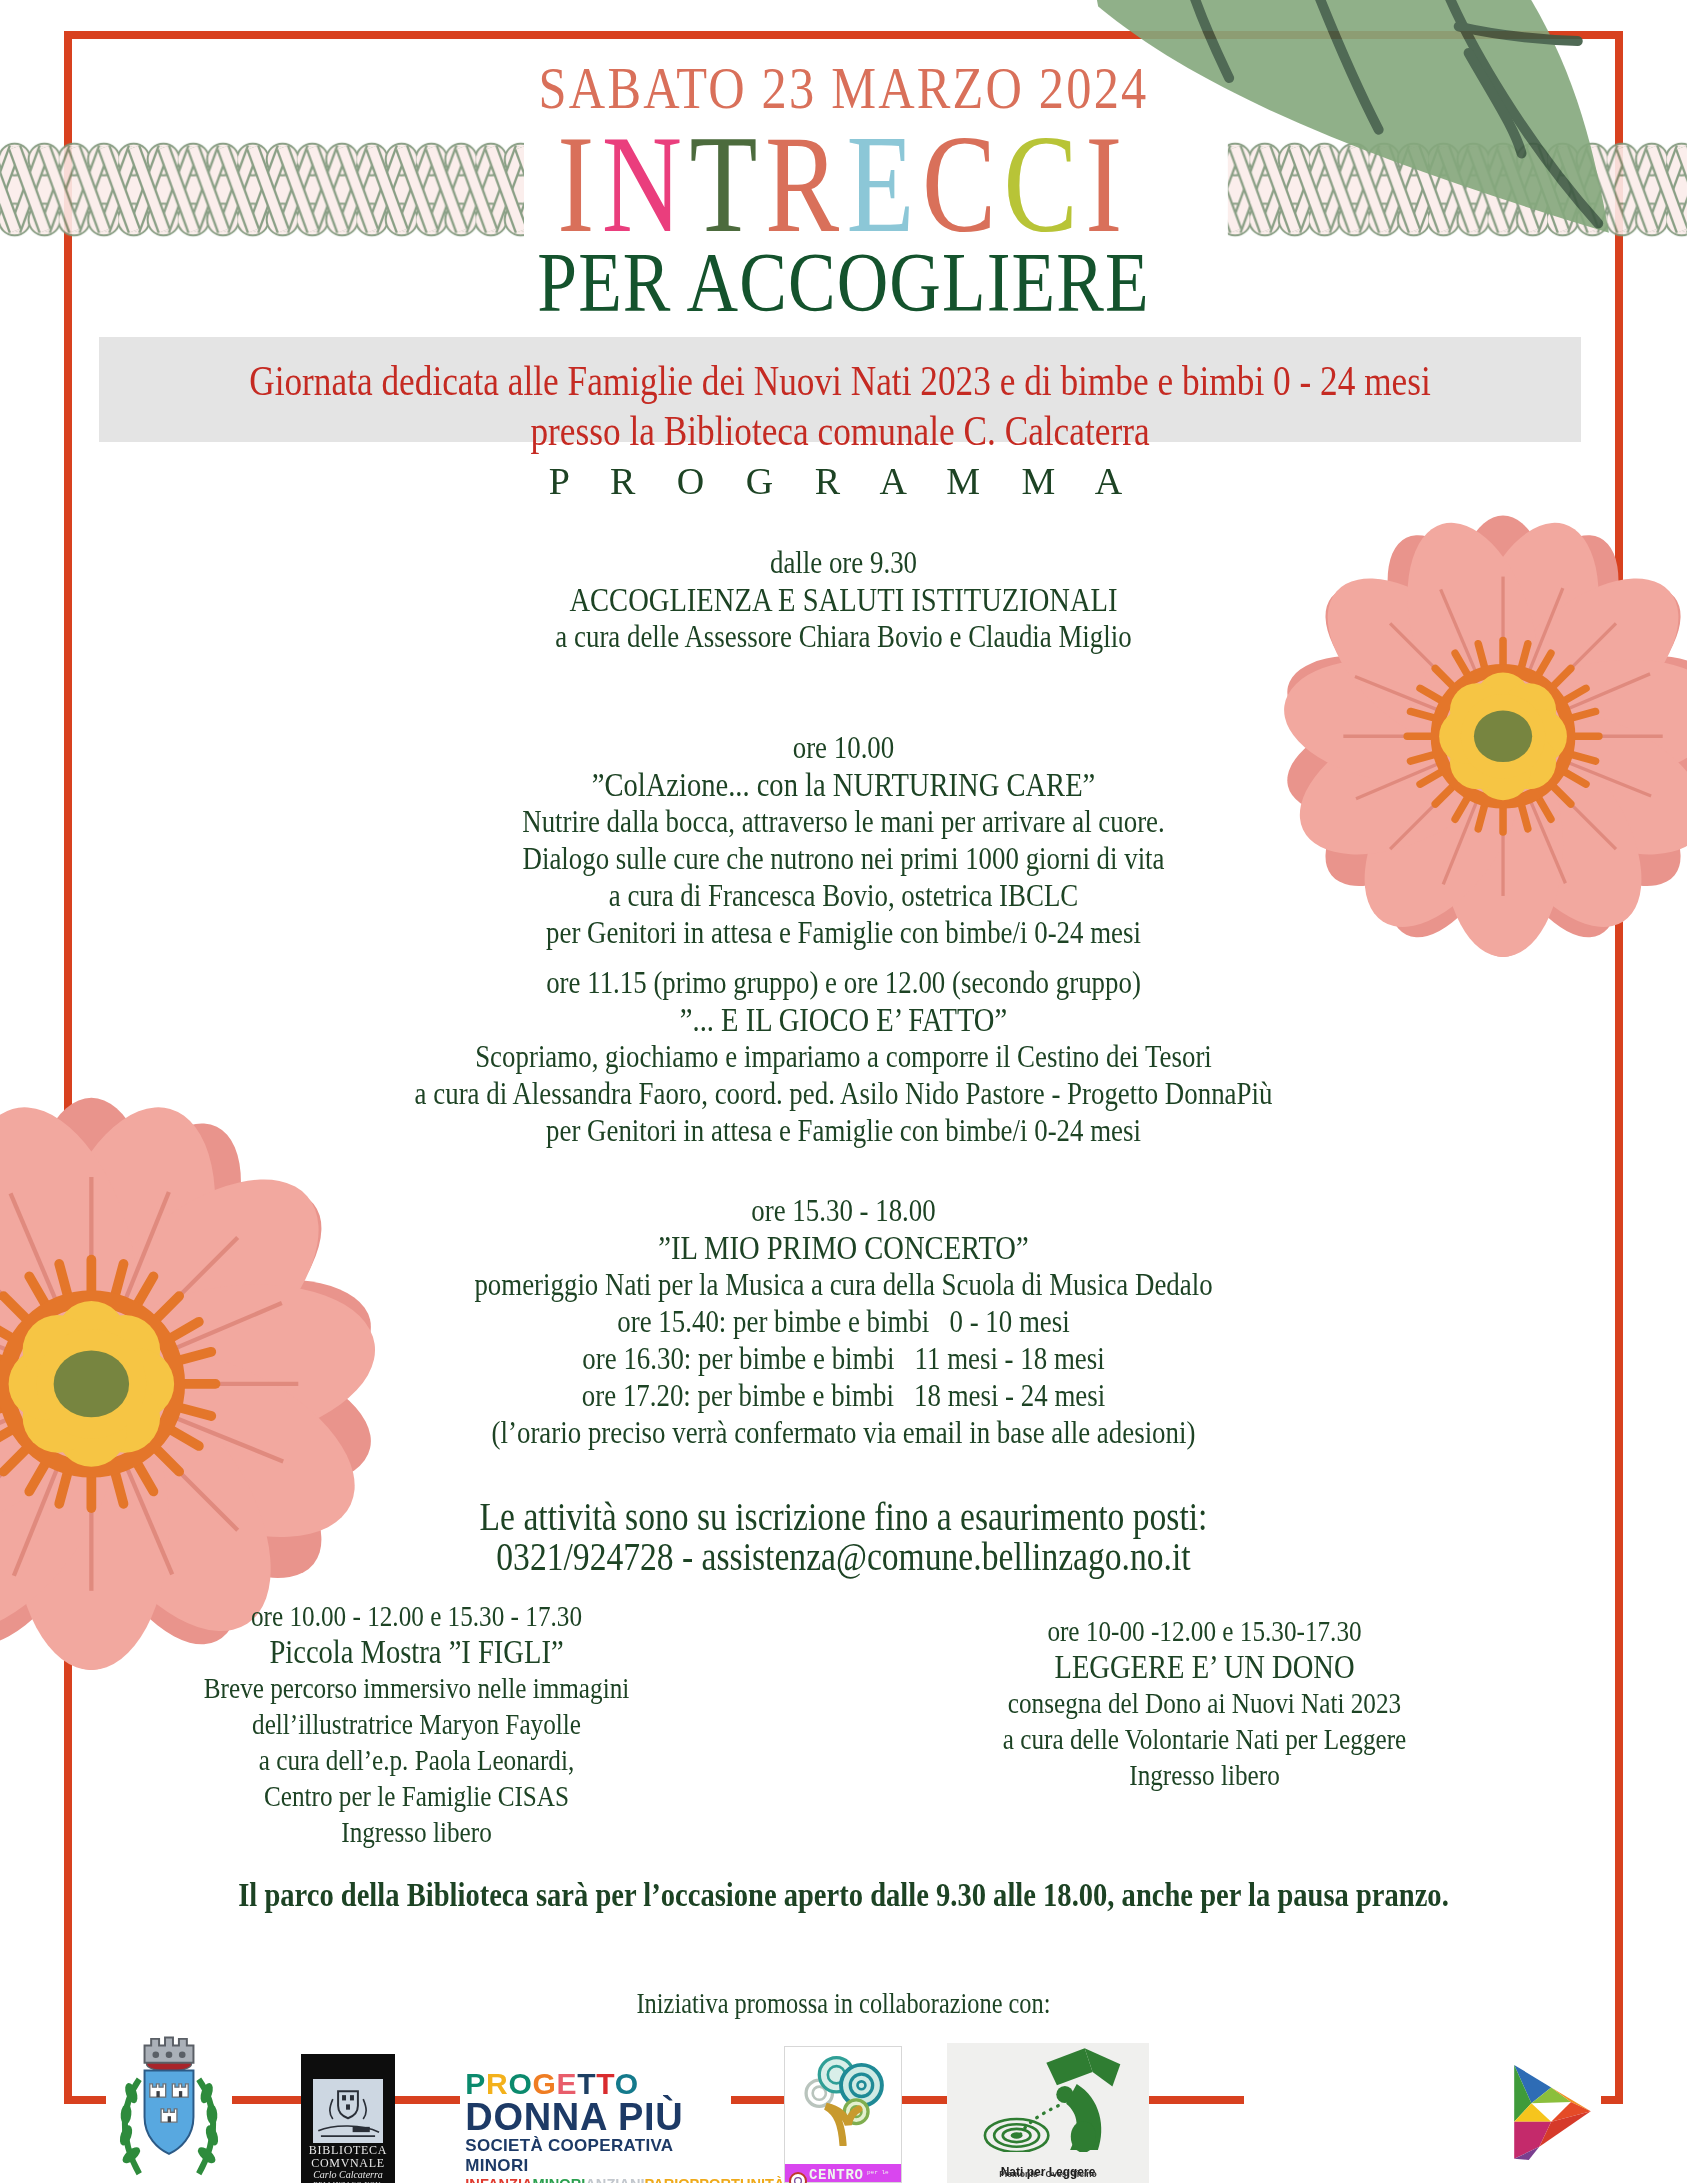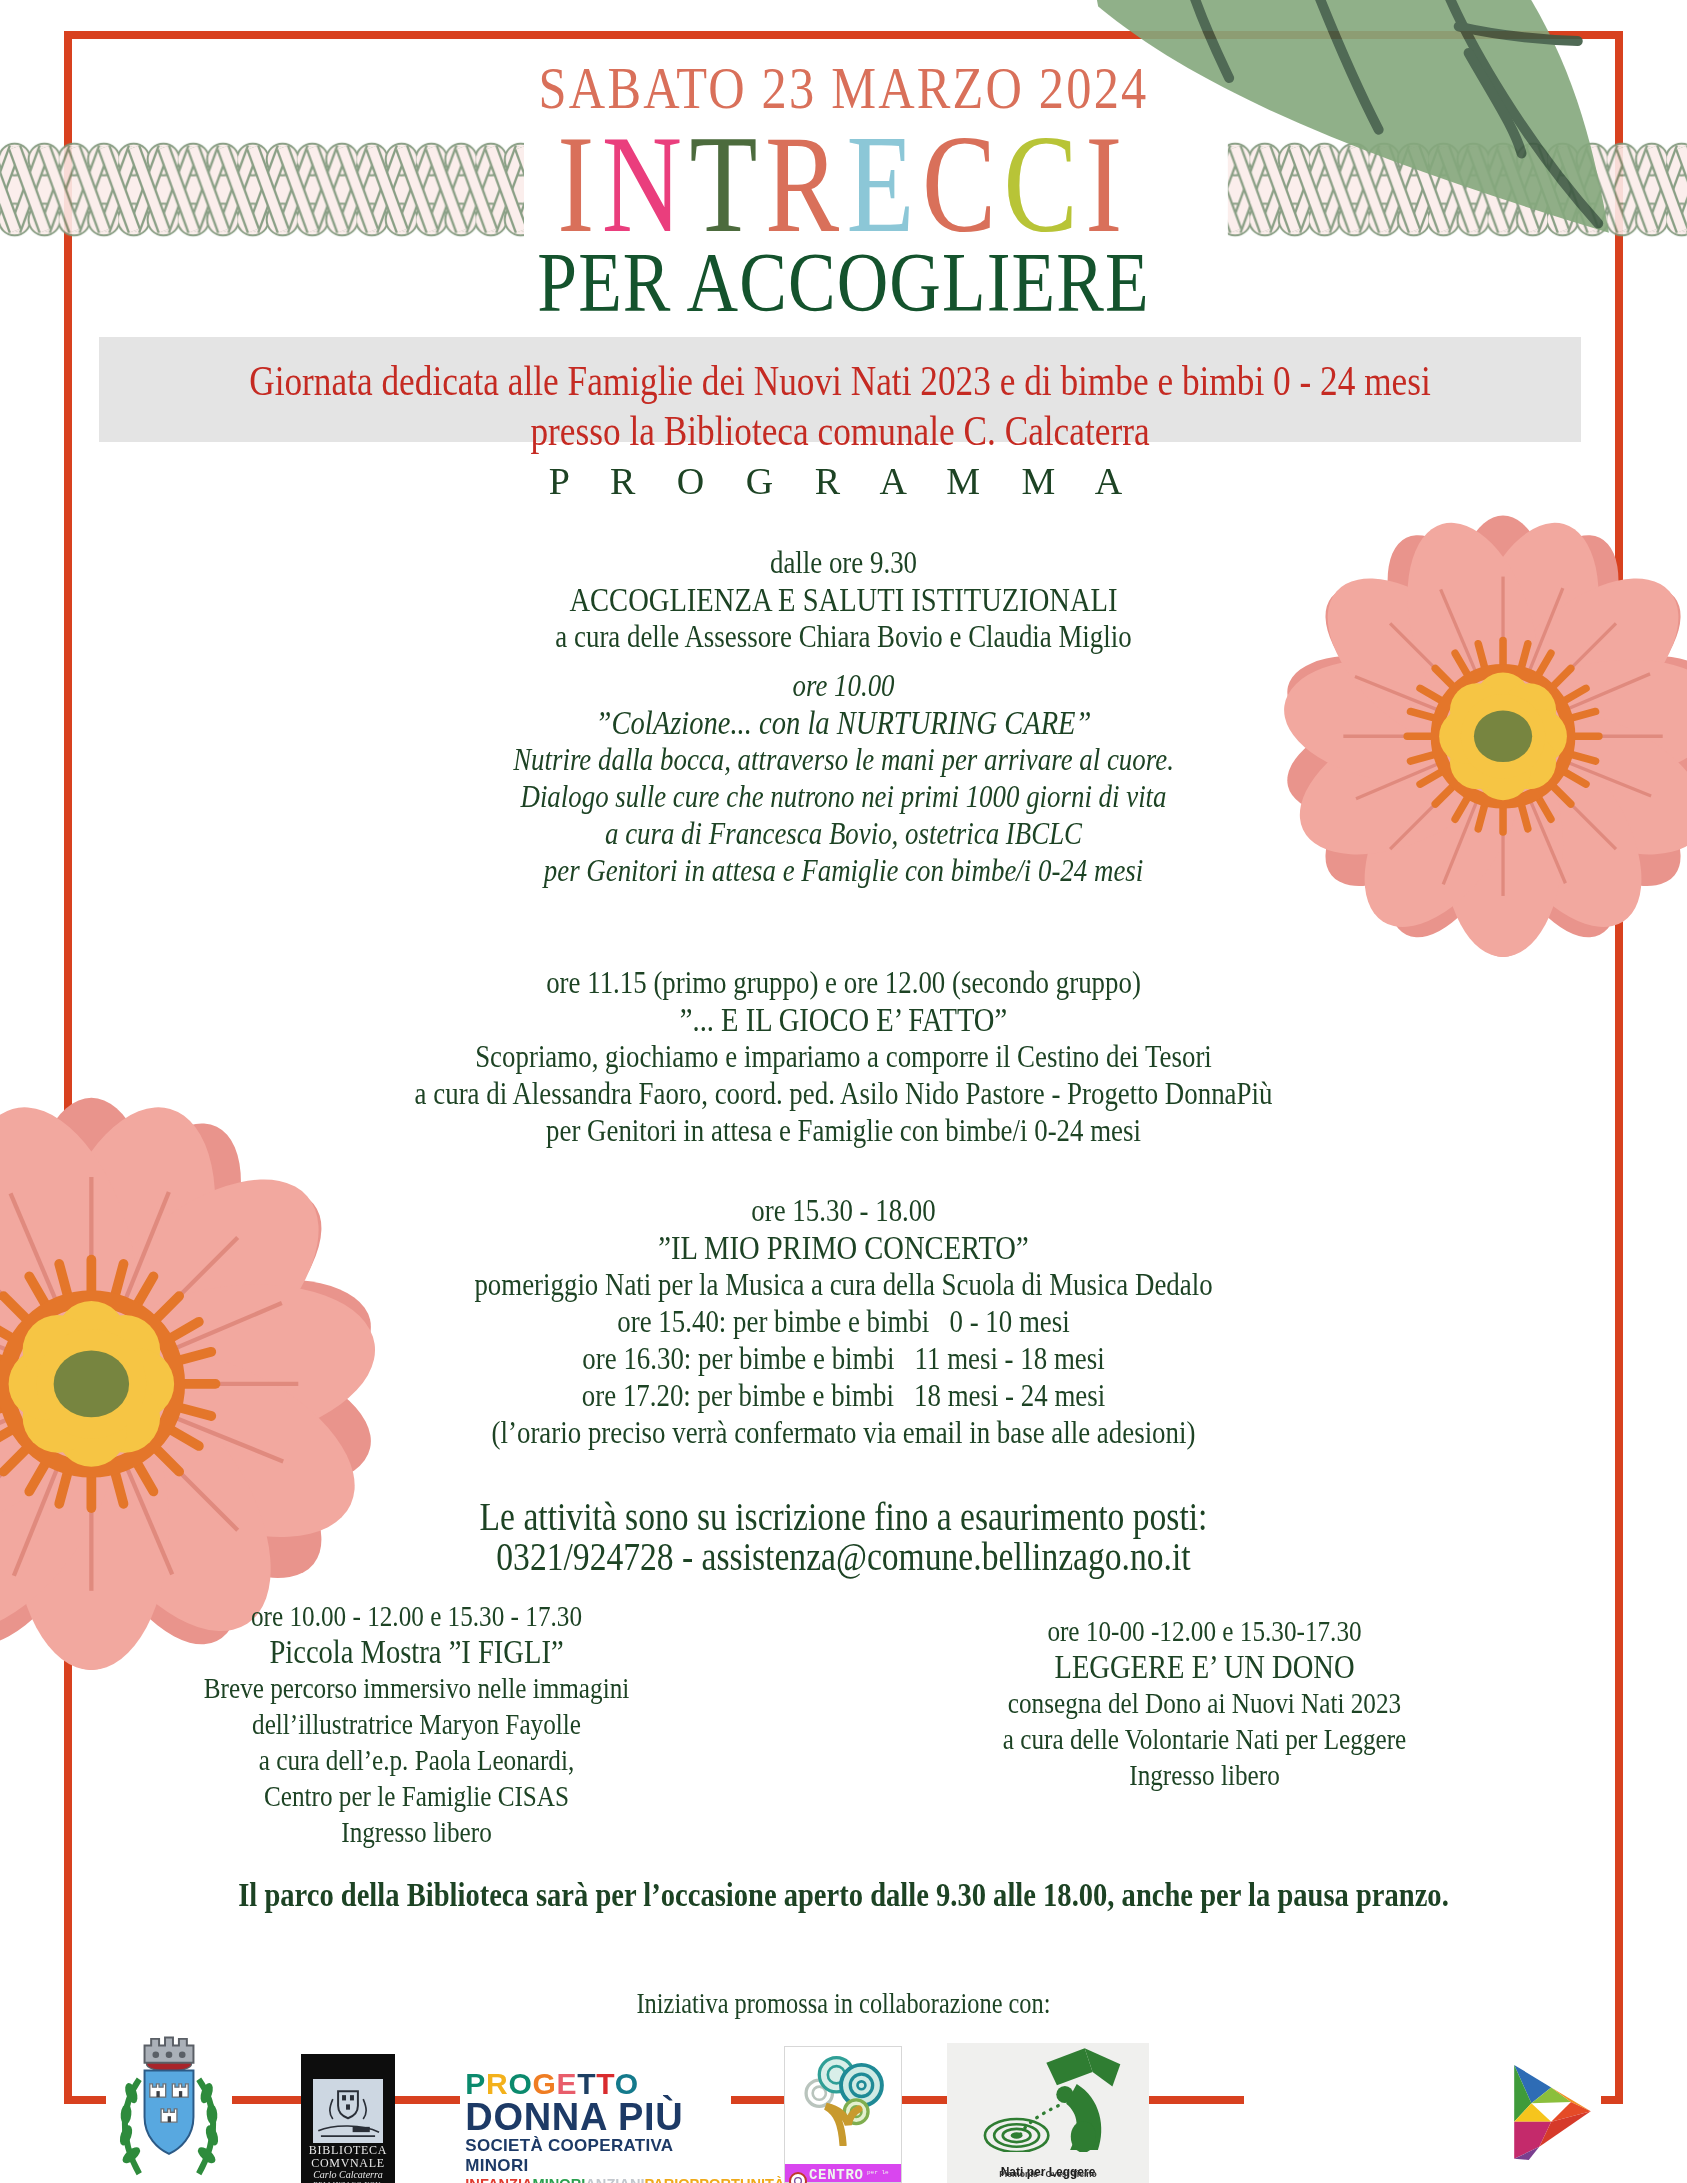--- a/index.html
+++ b/index.html
@@ -18,21 +18,21 @@
   #date-line{top:55px;font-size:60px;line-height:66px;color:#d9705a;letter-spacing:2.6px;}
   #intrecci{top:111px;font-size:139px;line-height:146px;letter-spacing:9.3px;font-weight:normal;
             transform:scaleX(.80);transform-origin:50% 50%;}
   #per-acc{top:236px;font-size:85px;line-height:93px;color:#14532d;letter-spacing:1.3px;}
   #banner{top:337px;left:99px;width:1482px;height:105px;background:#e4e4e4;z-index:4;
           color:#c52a22;font-size:42px;line-height:50px;text-align:center;padding-top:19px;box-sizing:border-box;}
   #programma{top:460px;font-size:38px;line-height:42px;letter-spacing:16px;}
   .block{font-size:32px;line-height:37px;}
   .block > div:nth-child(2){font-size:34px;}
   #block-1{top:544px;}
-  #block-2{top:667px;font-style:italic;}
+  #block-2{top:729px;}
   #block-3{top:964px;}
   #block-4{top:1192px;}
   #iscrizione{top:1497px;font-size:40px;line-height:40px;}
   #col-left{top:1598px;left:99px;width:635px;font-size:30px;line-height:36px;}
   #col-right{top:1613px;left:920px;width:569px;font-size:30px;line-height:36px;}
   #col-left > div:nth-child(2),#col-right > div:nth-child(2){font-size:34px;}
   #park-line{top:1874px;font-size:34px;line-height:42px;font-weight:bold;}
   #collab-line{top:1986px;font-size:29px;line-height:34px;}
   
   .logo{z-index:6;background:#ffffff;}

